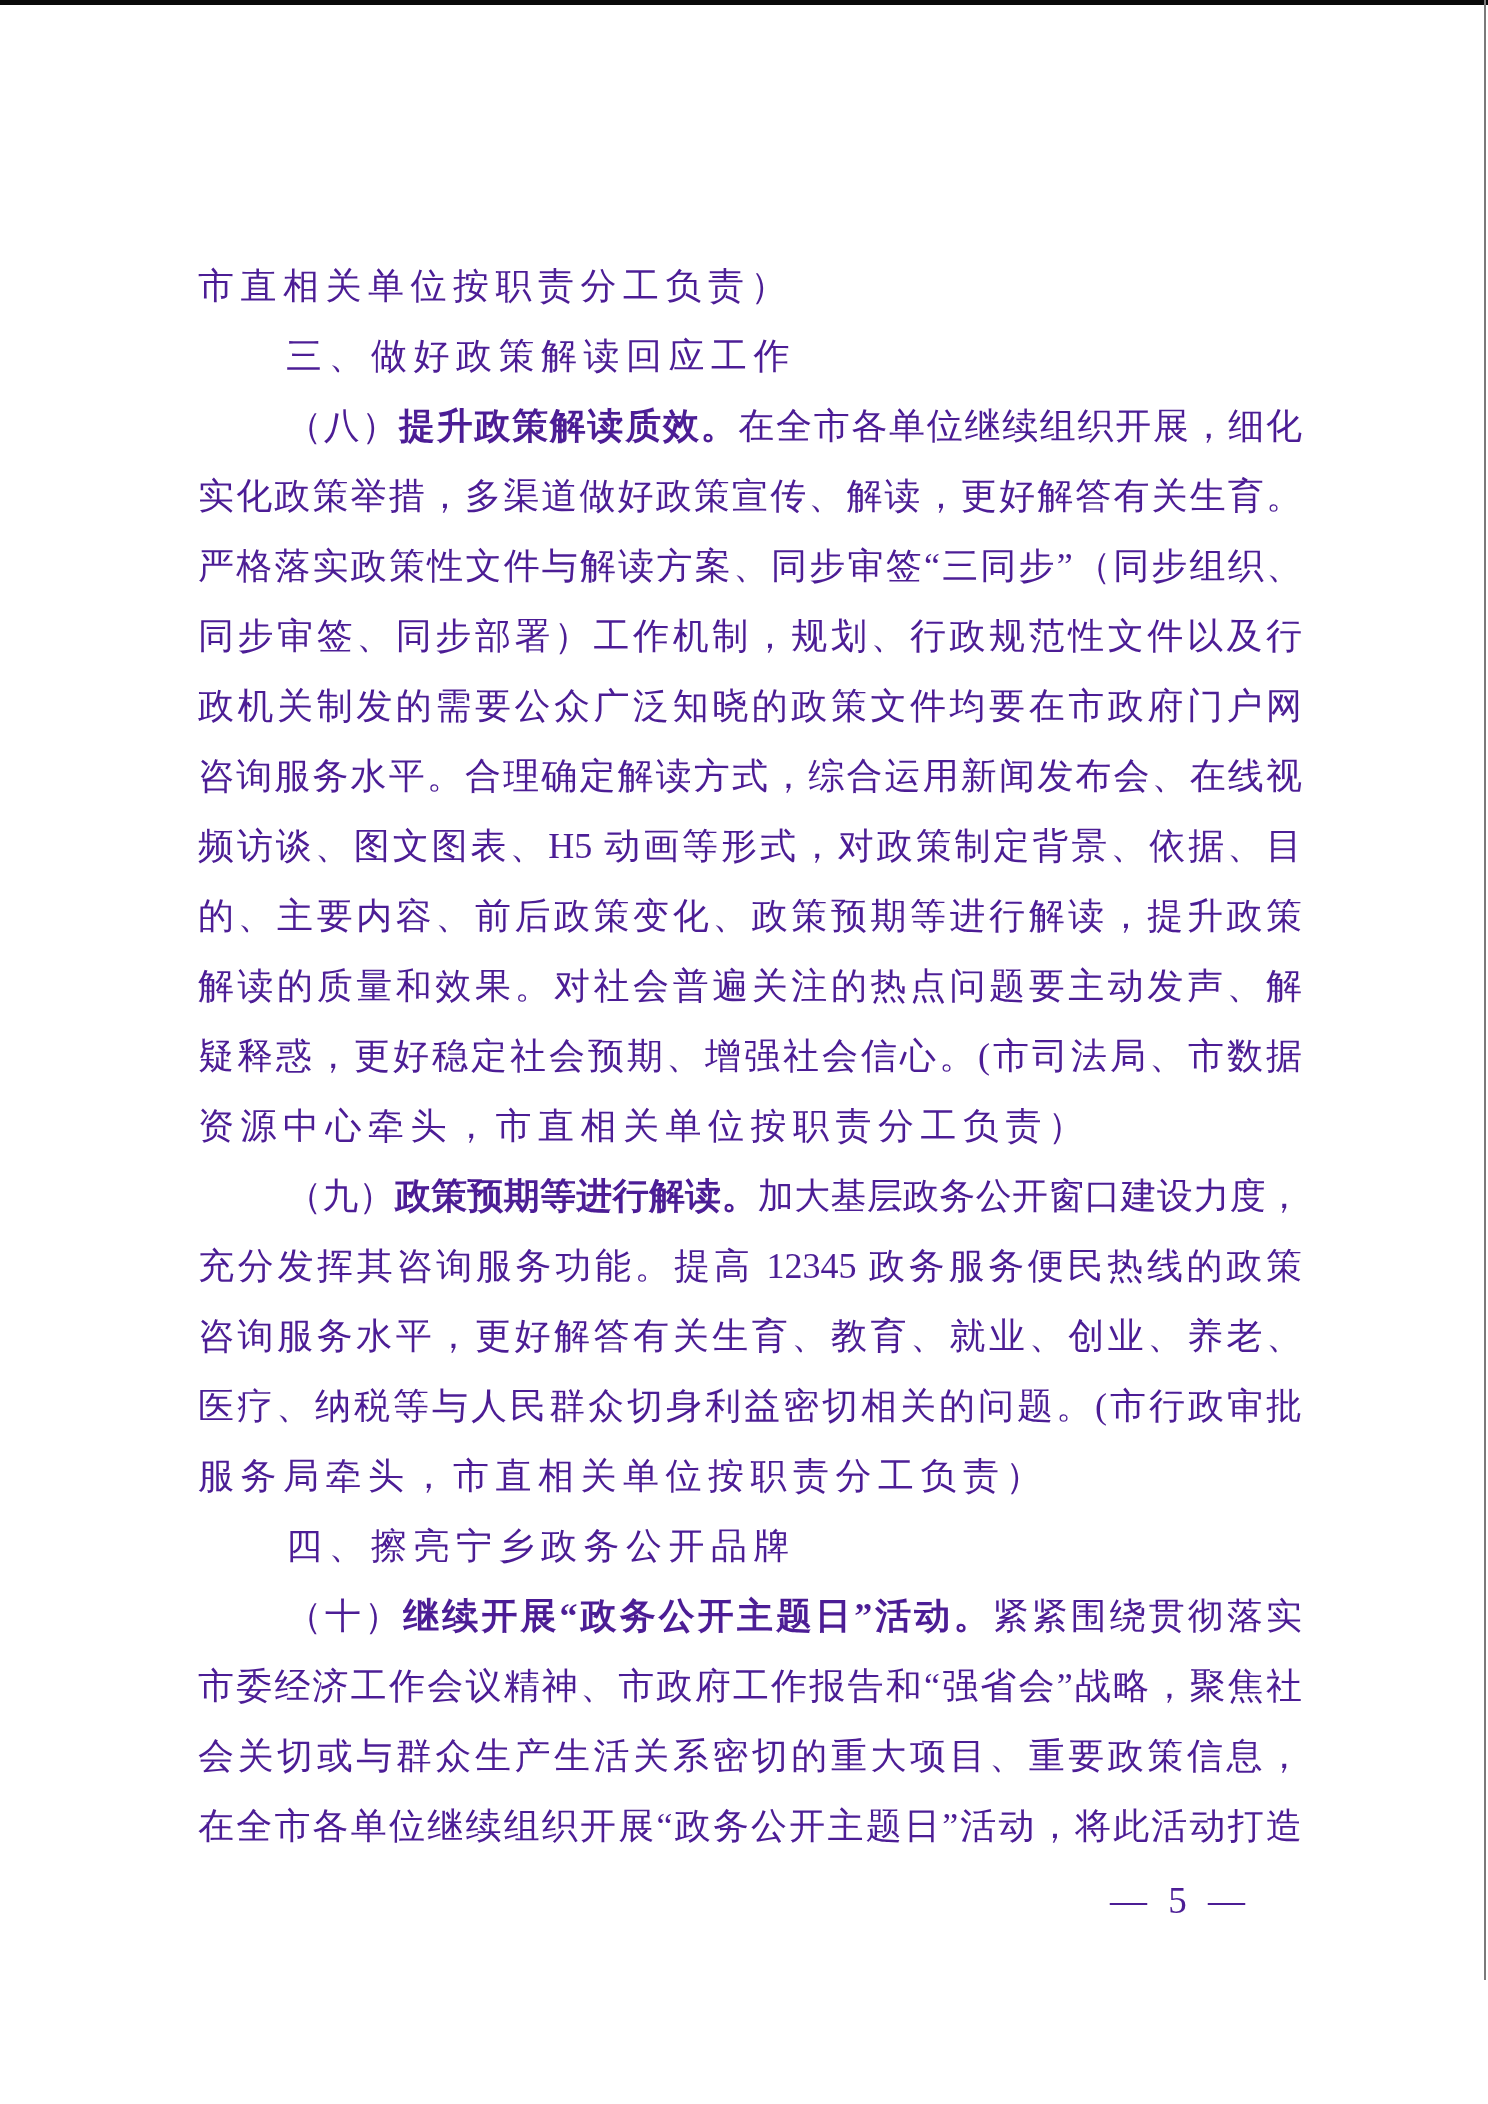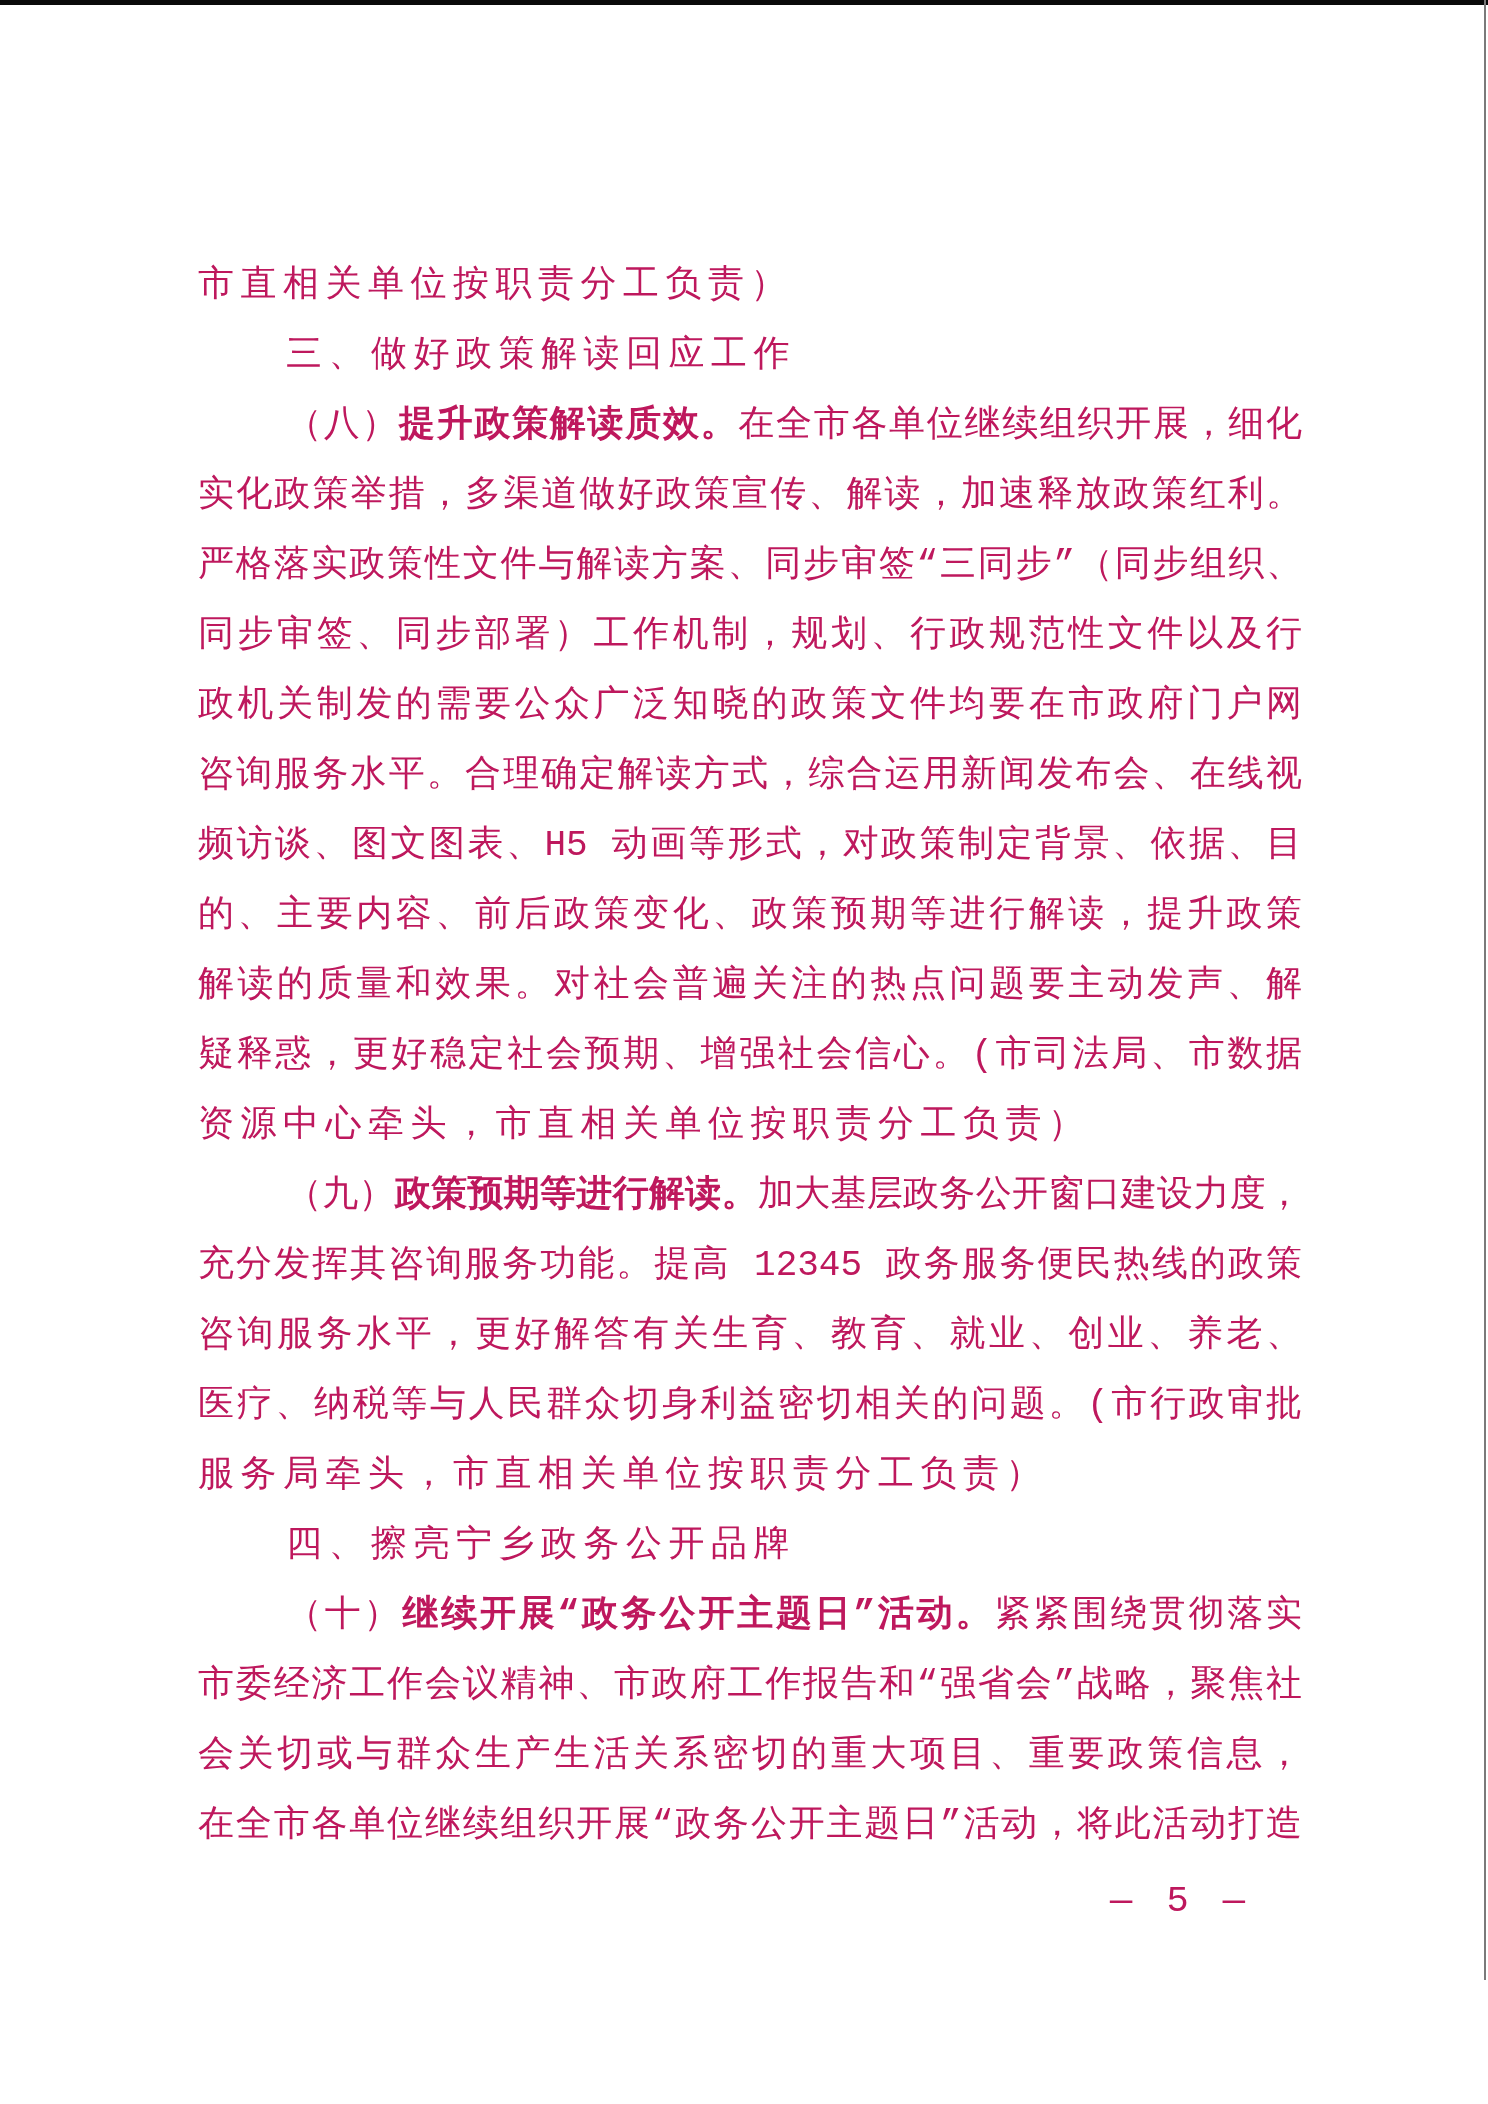--- a/index.html
+++ b/index.html
@@ -2,22 +2,22 @@
 <html lang="zh"><head>
 <meta charset="utf-8">
 <style>
   html, body { margin: 0; padding: 0; background: #ffffff; }
   .page {
     position: relative;
     width: 1488px;
     height: 1980px;
     background: #ffffff;
     overflow: hidden;
-    font-family: Liberation Mono, monospace;
-    color: #be185d;
+    font-family: Liberation Serif, serif;
+    color: #4c1d95;
   }
   .scan-top-edge {
     position: absolute;
     left: 0; top: 0;
     width: 100%; height: 5px;
     background: #0a0a0a;
   }
   .scan-right-edge {
     position: absolute;
     right: 2px; top: 0;
@@ -74,21 +74,21 @@
     <section>
       <div class="line short">市直相关单位按职责分工负责）</div>
     </section>
 
     <section>
       <div class="line short ind">三、做好政策解读回应工作</div>
     </section>
 
     <section>
       <div class="line jst ind"><span>（八）</span><span class="b">提升政策解读质效。</span><span>在全市各单位继续组织开展，细化</span></div>
-      <div class="line jst">实化政策举措，多渠道做好政策宣传、解读，加速释放政策红利。</div>
+      <div class="line jst">实化政策举措，多渠道做好政策宣传、解读，更好解答有关生育。</div>
       <div class="line jst">严格落实政策性文件与解读方案、同步审签“三同步”（同步组织、</div>
       <div class="line jst">同步审签、同步部署）工作机制，规划、行政规范性文件以及行</div>
       <div class="line jst">政机关制发的需要公众广泛知晓的政策文件均要在市政府门户网</div>
       <div class="line jst">咨询服务水平。合理确定解读方式，综合运用新闻发布会、在线视</div>
       <div class="line jst">频访谈、图文图表、H5 动画等形式，对政策制定背景、依据、目</div>
       <div class="line jst">的、主要内容、前后政策变化、政策预期等进行解读，提升政策</div>
       <div class="line jst">解读的质量和效果。对社会普遍关注的热点问题要主动发声、解</div>
       <div class="line jst">疑释惑，更好稳定社会预期、增强社会信心。(市司法局、市数据</div>
       <div class="line short">资源中心牵头，市直相关单位按职责分工负责）</div>
     </section>

